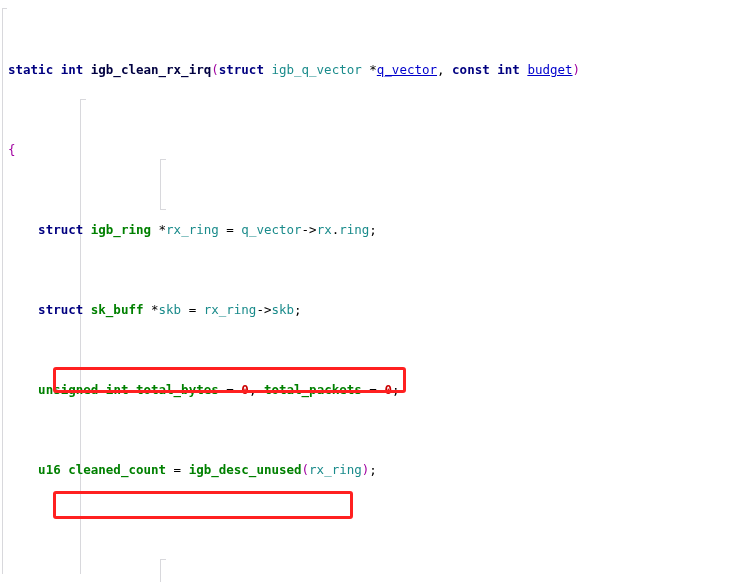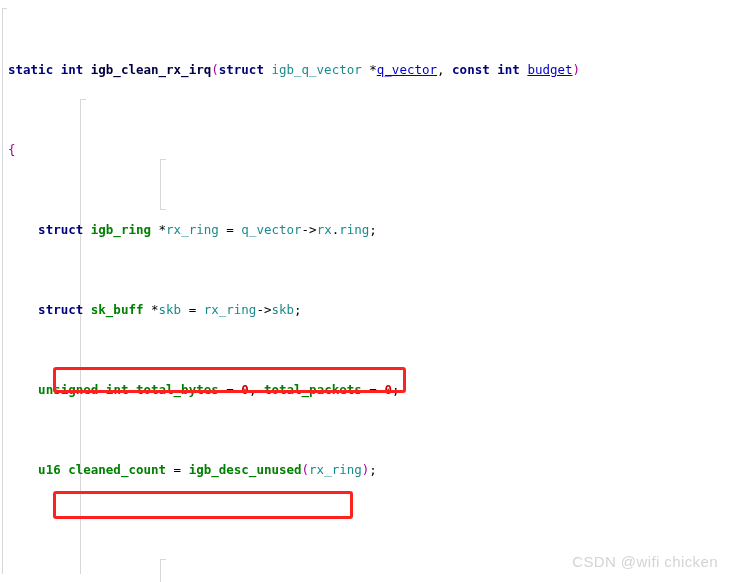--- a/index.html
+++ b/index.html
@@ -188,15 +188,14 @@
     
 
     
 
   </div>
 
   <div class="redbox" style="left: 53px; top: 367px; width: 353px; height: 26px; border-color: rgb(255, 32, 32);"></div>
 
   <div class="redbox" style="left: 53px; top: 491px; width: 300px; height: 28px; border-color: rgb(255, 32, 32);"></div>
 
-  <div id="watermark" style="color: rgb(212, 212, 212);">CSDN @wifi chicken</div>
 
 </div>
 
 </body></html>

